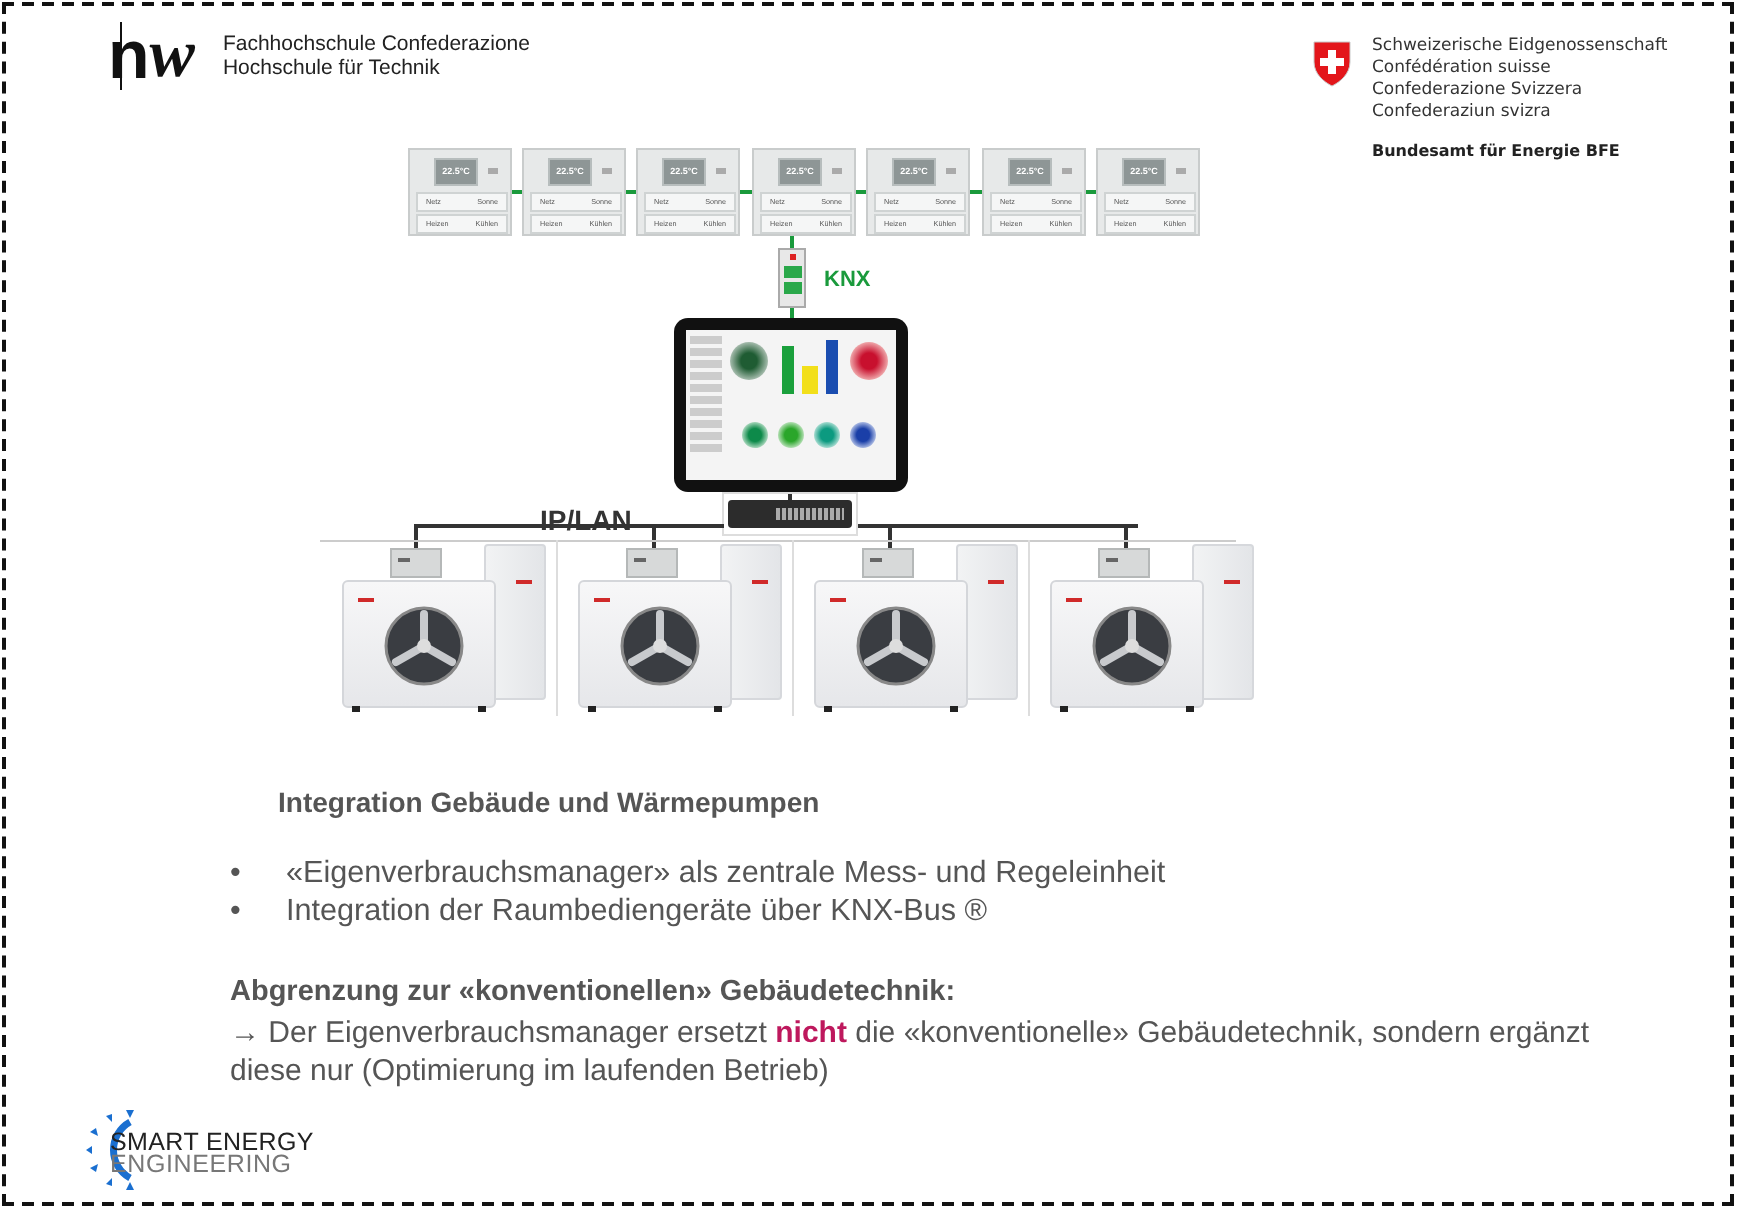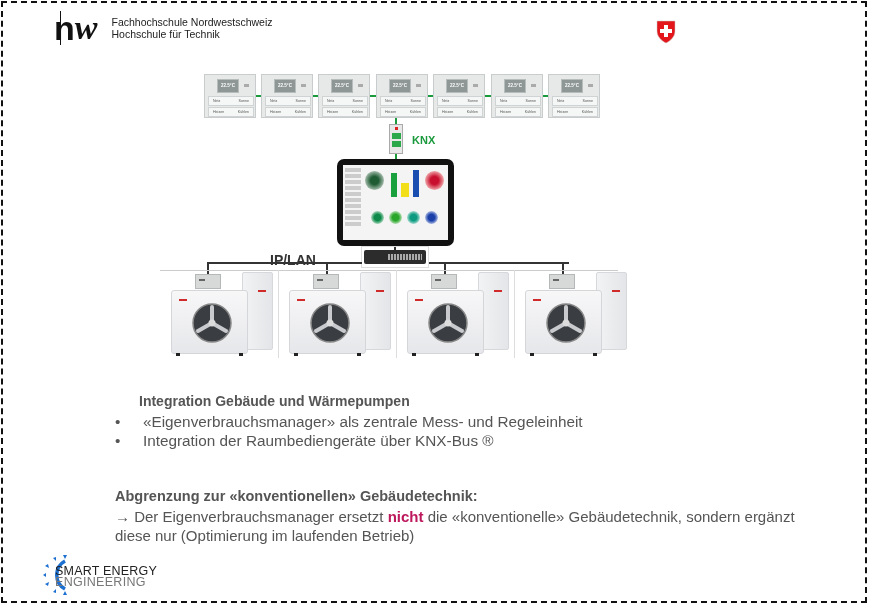--- a/index.html
+++ b/index.html
@@ -58,52 +58,61 @@
   .hp-group .tank { position: absolute; top: 7px; width: 31px; height: 78px; background: linear-gradient(90deg,#f2f3f4,#e3e5e8); border: 1px solid #d6d8dc; border-radius: 2px; }
   .hp-group .tank b { position: absolute; right: 6px; top: 17px; width: 8px; height: 2px; background: #d02a2a; }
   .hp-group .unit { position: absolute; top: 25px; width: 77px; height: 64px; background: linear-gradient(180deg,#f7f7f8,#e6e7ea); border: 1px solid #d4d6da; border-radius: 3px; }
   .hp-group .unit b { position: absolute; left: 7px; top: 8px; width: 8px; height: 2px; background: #d02a2a; }
   .hp-group .fan { position: absolute; left: 20px; top: 12px; width: 40px; height: 40px; }
   .hp-group .feet { position: absolute; bottom: -3px; width: 4px; height: 3px; background: #222; }
 
   
   .content { position: absolute; left: 115px; top: 393px; }
   .h1 { font-weight: bold; font-size: 14px; color: #555; margin-left: 24px; }
-  .bullets { list-style: none; margin-top: 3px; }
+  .bullets { list-style: none; margin-top: 18px; }
   .bullets li { font-size: 15.3px; line-height: 19px; color: #555; position: relative; padding-left: 28px; }
   .bullets li::before { content: "•"; position: absolute; left: 0; top: 0; }
   .h2 { position: absolute; left: 115px; top: 488px; font-weight: bold; font-size: 14.5px; color: #555; }
   .para { position: absolute; left: 115px; top: 507px; width: 690px; font-size: 15px; line-height: 19px; color: #555; }
   .para b { color: #be185d; }
 
   .see-logo { position: absolute; left: 43px; top: 555px; width: 130px; height: 40px; }
   .see-logo .l1 { position: absolute; left: 12px; top: 9px; font-size: 12.5px; color: #222; letter-spacing: 0.2px; }
   .see-logo .l2 { position: absolute; left: 12px; top: 20px; font-size: 12.5px; color: #777; letter-spacing: 0.3px; }
 </style>
 </head>
 <body>
 
 <div class="frame"></div>
 
 <div class="fhnw">
   <span class="n">n</span>
   <span class="bar"></span>
   <span class="w">w</span>
   <div class="txt">
-    <div>Fachhochschule Nordwestschweiz</div>
+    <div>Fachhochschule Confederazione</div>
     <div>Hochschule für Technik</div>
   </div>
 </div>
 
 <div class="swiss">
   <svg class="shield" viewBox="0 0 20 24">
     <path d="M1 1 H19 V11 C19 17 14 21 10 23 C6 21 1 17 1 11 Z" fill="#e3161b" stroke="#c9c9c9" stroke-width="0.5"></path>
     <rect x="8" y="5" width="4" height="12" fill="#fff"></rect>
     <rect x="4" y="9" width="12" height="4" fill="#fff"></rect>
   </svg>
+  <div>
+    <div class="lines">
+      <div>Schweizerische Eidgenossenschaft</div>
+      <div>Confédération suisse</div>
+      <div>Confederazione Svizzera</div>
+      <div>Confederaziun svizra</div>
+    </div>
+    <div class="bfe">Bundesamt für Energie BFE</div>
+  </div>
 </div>
 
 <div class="diagram">
 
   <div class="knx-line" style="left:256px; top:95px; width:295px;"></div>
 
   <div class="room-unit" style="left:204px;">
     <div class="disp">22.5°C</div>
     <div class="mini"></div>
     <div class="btn b1">

